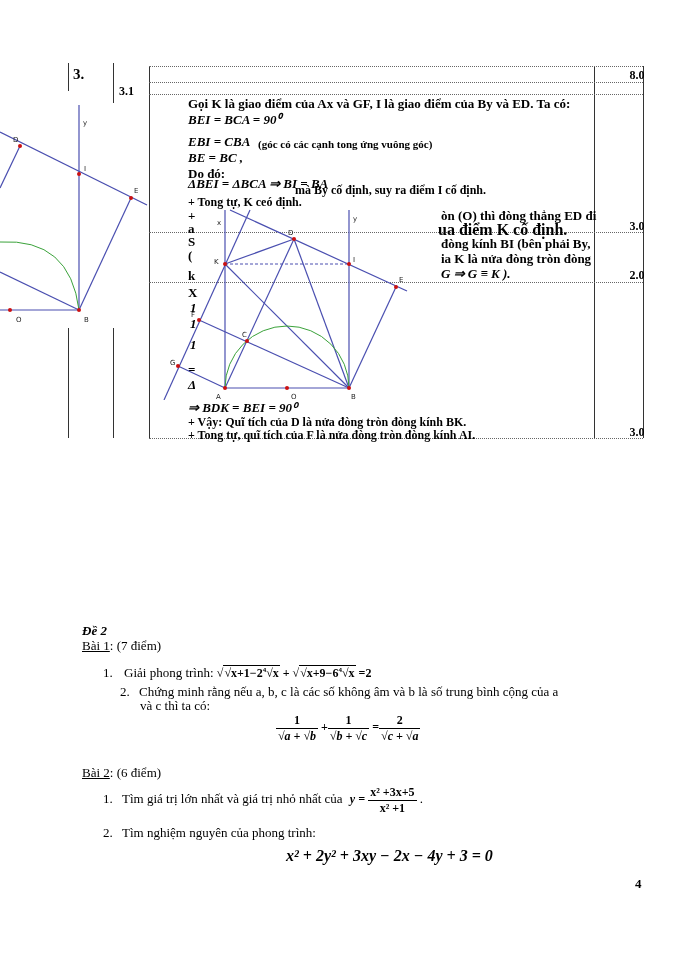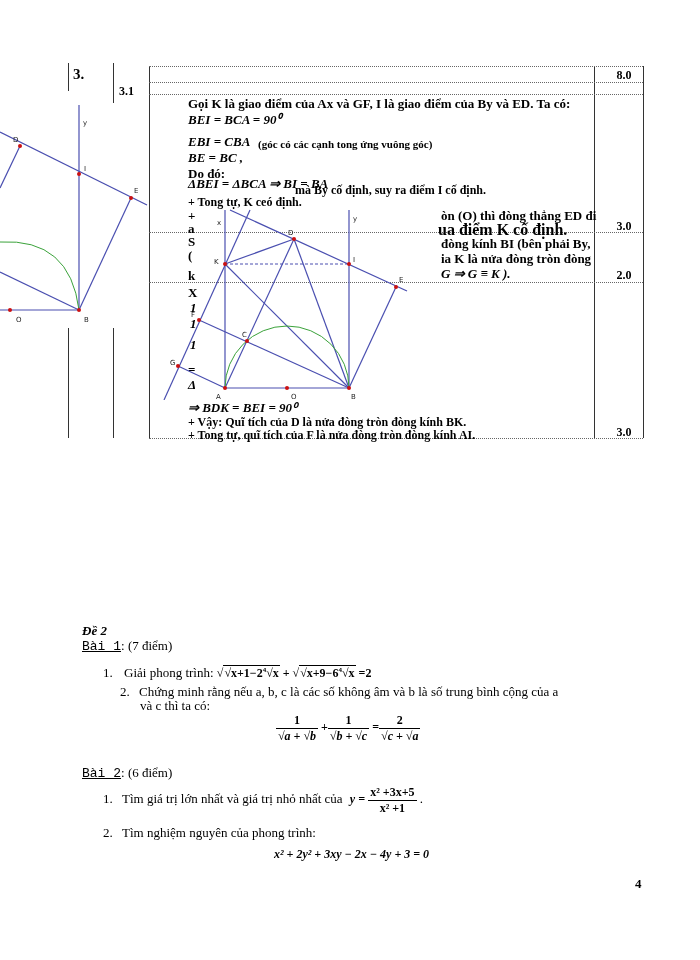--- a/index.html
+++ b/index.html
@@ -3,22 +3,22 @@
 <meta charset="utf-8">
 <style>
   html,body{margin:0;padding:0;background:#fff;}
   body{width:700px;height:960px;position:relative;overflow:hidden;font-family:"Liberation Serif",serif;color:#000;}
   .abs{position:absolute;}
   .vline{position:absolute;width:1px;background:#333;}
   .dash{position:absolute;height:0;border-top:1px dotted #666;}
   .b{font-weight:bold;}
   .bi{font-weight:bold;font-style:italic;}
   .t13{font-size:13px;line-height:15px;white-space:nowrap;margin-left:32px;}
-  .score{font-size:12px;font-weight:bold;text-align:center;width:56px;}
-  .u{text-decoration:underline;font-family:Liberation Mono, monospace;}
+  .score{font-size:12px;font-weight:bold;text-align:center;width:56px;padding-left:13px;}
+  .u{text-decoration:underline;}
   .frac{display:inline-block;vertical-align:middle;text-align:center;}
   .frac .n{display:block;border-bottom:1px solid #000;padding:0 2px;}
   .frac .d{display:block;padding:0 2px;}
   .rad{border-top:1px solid #000;padding:0 1px;}
   svg text{font-family:"DejaVu Sans",sans-serif;font-size:7px;fill:#222;}
 </style>
 </head>
 <body>
 
 <svg class="abs" style="left:0;top:100px" width="160" height="240" viewBox="0 0 160 240">
@@ -172,15 +172,15 @@
   <span class="bi" style="margin-left:4px;font-size:12px">y =</span>
   <span class="frac b" style="font-size:12px"><span class="n">x² +3x+5</span><span class="d">x² +1</span></span>
   <span>.</span>
 </div>
 
 <div class="abs" style="left:103px;top:825px;font-size:13px;white-space:nowrap">
   <span>2.</span>
   <span style="margin-left:6px">Tìm nghiệm nguyên của phong   trình:</span>
 </div>
 
-<div class="abs bi" style="left:274px;top:847px;font-size:12px;white-space:nowrap">x² + 2y² + 3xy − 2x − 4y + 3 = 0</div>
+<div class="abs bi" style="left:286px;top:847px;font-size:16px;white-space:nowrap">x² + 2y² + 3xy − 2x − 4y + 3 = 0</div>
 
 <div class="abs b" style="left:635px;top:876px;font-size:13px">4</div>
 
 </body></html>

